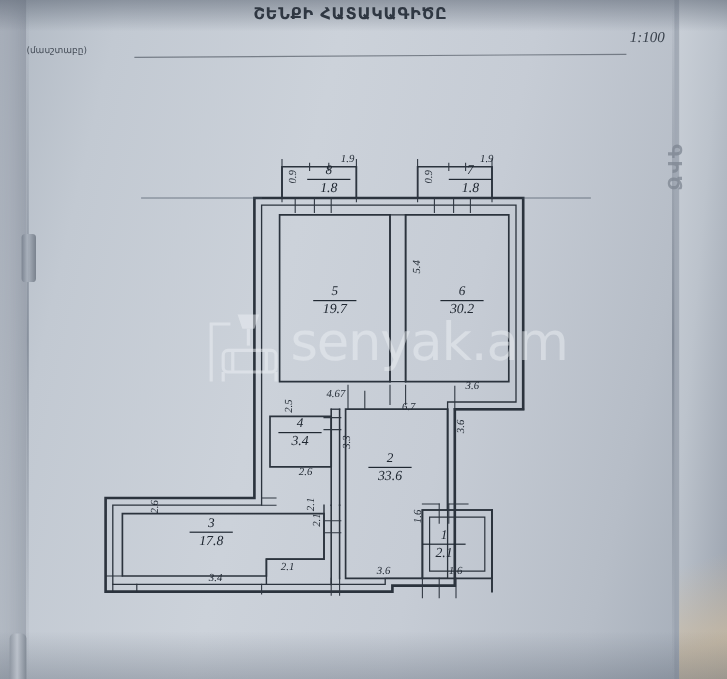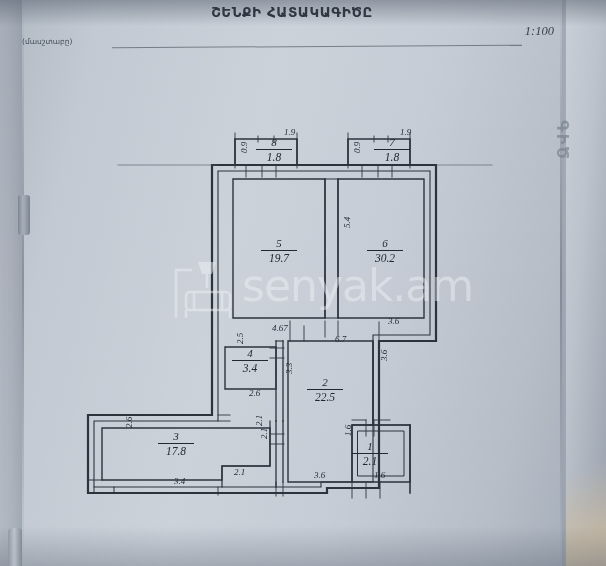--- a/index.html
+++ b/index.html
@@ -208,21 +208,21 @@
         <div class="room" style="left: 345px; top: 242px; width: 36px;">
           <span class="num">6</span>
           <span class="area">30.2</span>
         </div>
         <div class="room" style="left: 210px; top: 352px; width: 36px;">
           <span class="num">4</span>
           <span class="area">3.4</span>
         </div>
         <div class="room" style="left: 285px; top: 381px; width: 36px;">
           <span class="num">2</span>
-          <span class="area">22.5</span>
+          <span class="area">33.6</span>
         </div>
         <div class="room" style="left: 136px; top: 435px; width: 36px;">
           <span class="num">3</span>
           <span class="area">17.8</span>
         </div>
         <div class="room" style="left: 330px; top: 445px; width: 36px;">
           <span class="num">1</span>
           <span class="area">2.1</span>
         </div>
       </div>

